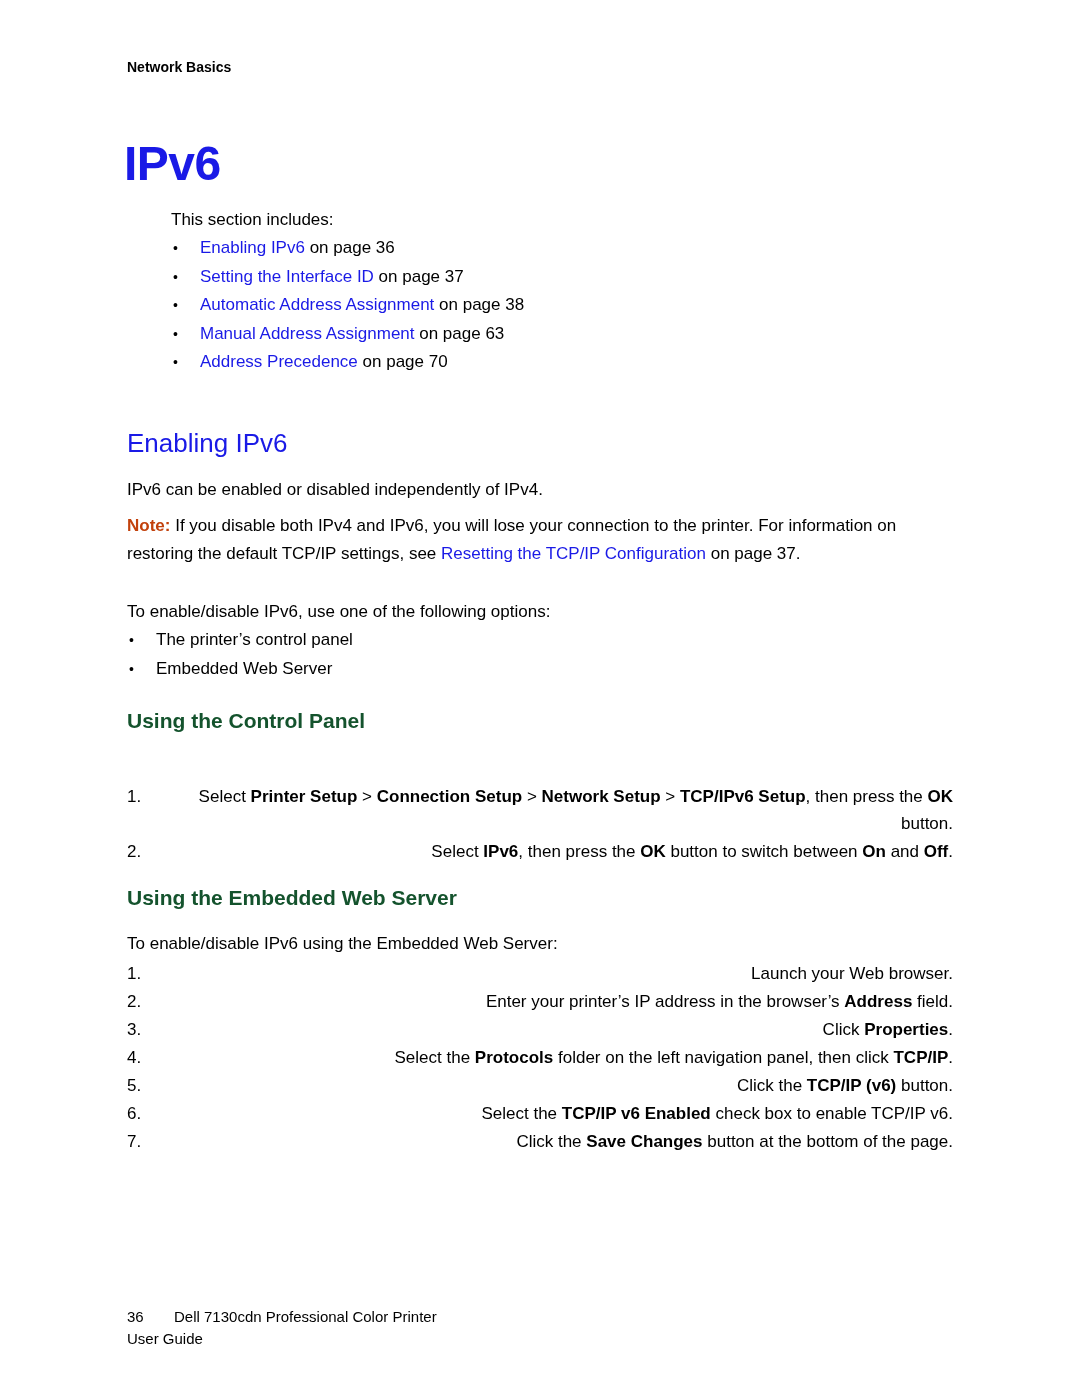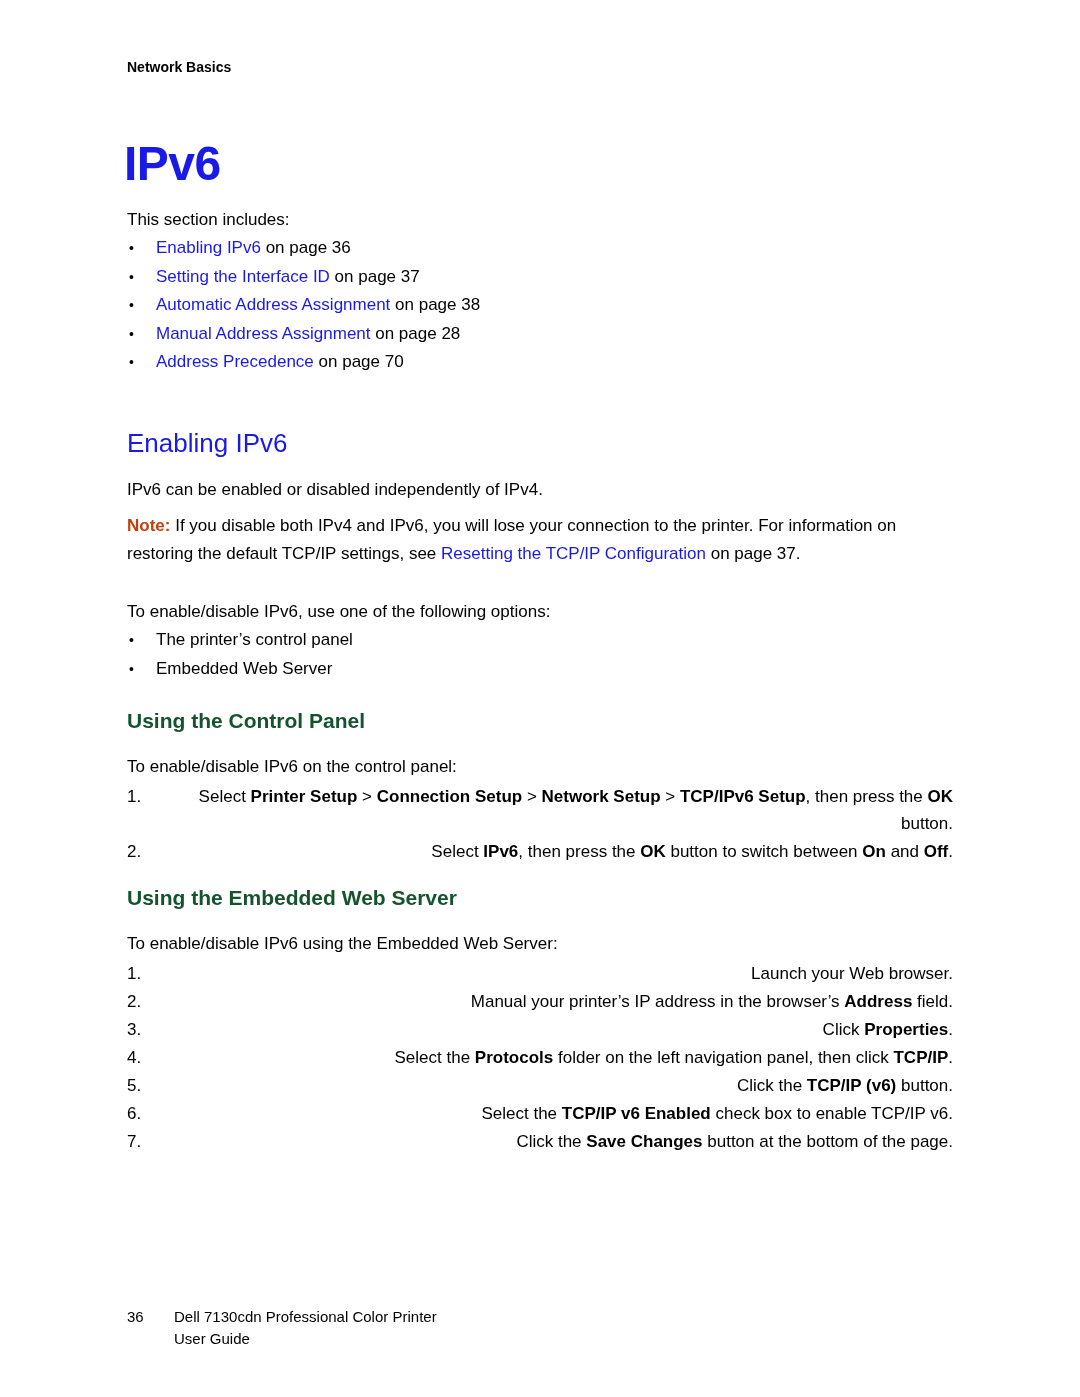--- a/index.html
+++ b/index.html
@@ -144,39 +144,38 @@
     width: 700px;
     font-size: 15px;
     line-height: 22px;
     color: #000;
   }
   .footer .pagenum {
     display: inline-block;
     width: 47px;
   }
   .footer .ftr-line2 {
-    margin-left: 47px;
   }
 </style>
 </head>
 <body>
 
 <div class="page">
 
   <div class="running-header">Network Basics</div>
 
   <h1 class="chapter-title">IPv6</h1>
 
-  <div class="body-block" style="top: 206px;">
+  <div class="body-block" style="top: 206px; margin-left: 44px;">
     <p class="body">This section includes:</p>
     <ul class="bullets">
       <li><span class="link">Enabling IPv6</span><span> on page 36</span></li>
       <li><span class="link">Setting the Interface ID</span><span> on page 37</span></li>
       <li><span class="link">Automatic Address Assignment</span><span> on page 38</span></li>
-      <li><span class="link">Manual Address Assignment</span><span> on page 28</span></li>
+      <li><span class="link">Manual Address Assignment</span><span> on page 63</span></li>
       <li><span class="link">Address Precedence</span><span> on page 70</span></li>
     </ul>
   </div>
 
   <div class="body-block" style="top: 427px;">
     <h2 class="section-head">Enabling IPv6</h2>
   </div>
 
   <div class="body-block" style="top: 476px;">
     <p class="body">IPv6 can be enabled or disabled independently of IPv4.</p>
@@ -191,43 +190,40 @@
     <ul class="bullets">
       <li>The printer’s control panel</li>
       <li>Embedded Web Server</li>
     </ul>
   </div>
 
   <div class="body-block" style="top: 707px;">
     <h3 class="subsection-head">Using the Control Panel</h3>
   </div>
 
-  <div class="body-block" style="top: 753px;">
-    <p class="body">To enable/disable IPv6 on the control panel:</p>
-  </div>
 
   <div class="body-block" style="top: 783px;">
     <ol class="steps">
       <li><span>Select </span><span class="bold">Printer Setup</span><span> &gt; </span><span class="bold">Connection Setup</span><span> &gt; </span><span class="bold">Network Setup</span><span> &gt; </span><span class="bold">TCP/IPv6 Setup</span><span>, then press the </span><span class="bold">OK</span><span> button.</span></li>
       <li><span>Select </span><span class="bold">IPv6</span><span>, then press the </span><span class="bold">OK</span><span> button to switch between </span><span class="bold">On</span><span> and </span><span class="bold">Off</span><span>.</span></li>
     </ol>
   </div>
 
   <div class="body-block" style="top: 884px;">
     <h3 class="subsection-head">Using the Embedded Web Server</h3>
   </div>
 
   <div class="body-block" style="top: 930px;">
     <p class="body">To enable/disable IPv6 using the Embedded Web Server:</p>
   </div>
 
   <div class="body-block" style="top: 960px;">
     <ol class="steps">
       <li><span>Launch your Web browser.</span></li>
-      <li><span>Manual your printer’s IP address in the browser’s </span><span class="bold">Address</span><span> field.</span></li>
+      <li><span>Enter your printer’s IP address in the browser’s </span><span class="bold">Address</span><span> field.</span></li>
       <li><span>Click </span><span class="bold">Properties</span><span>.</span></li>
       <li><span>Select the </span><span class="bold">Protocols</span><span> folder on the left navigation panel, then click </span><span class="bold">TCP/IP</span><span>.</span></li>
       <li><span>Click the </span><span class="bold">TCP/IP (v6)</span><span> button.</span></li>
       <li><span>Select the </span><span class="bold">TCP/IP v6 Enabled</span><span> check box to enable TCP/IP v6.</span></li>
       <li><span>Click the </span><span class="bold">Save Changes</span><span> button at the bottom of the page.</span></li>
     </ol>
   </div>
 
   <div class="footer">
     <div><span class="pagenum">36</span><span>Dell 7130cdn Professional Color Printer</span></div>

